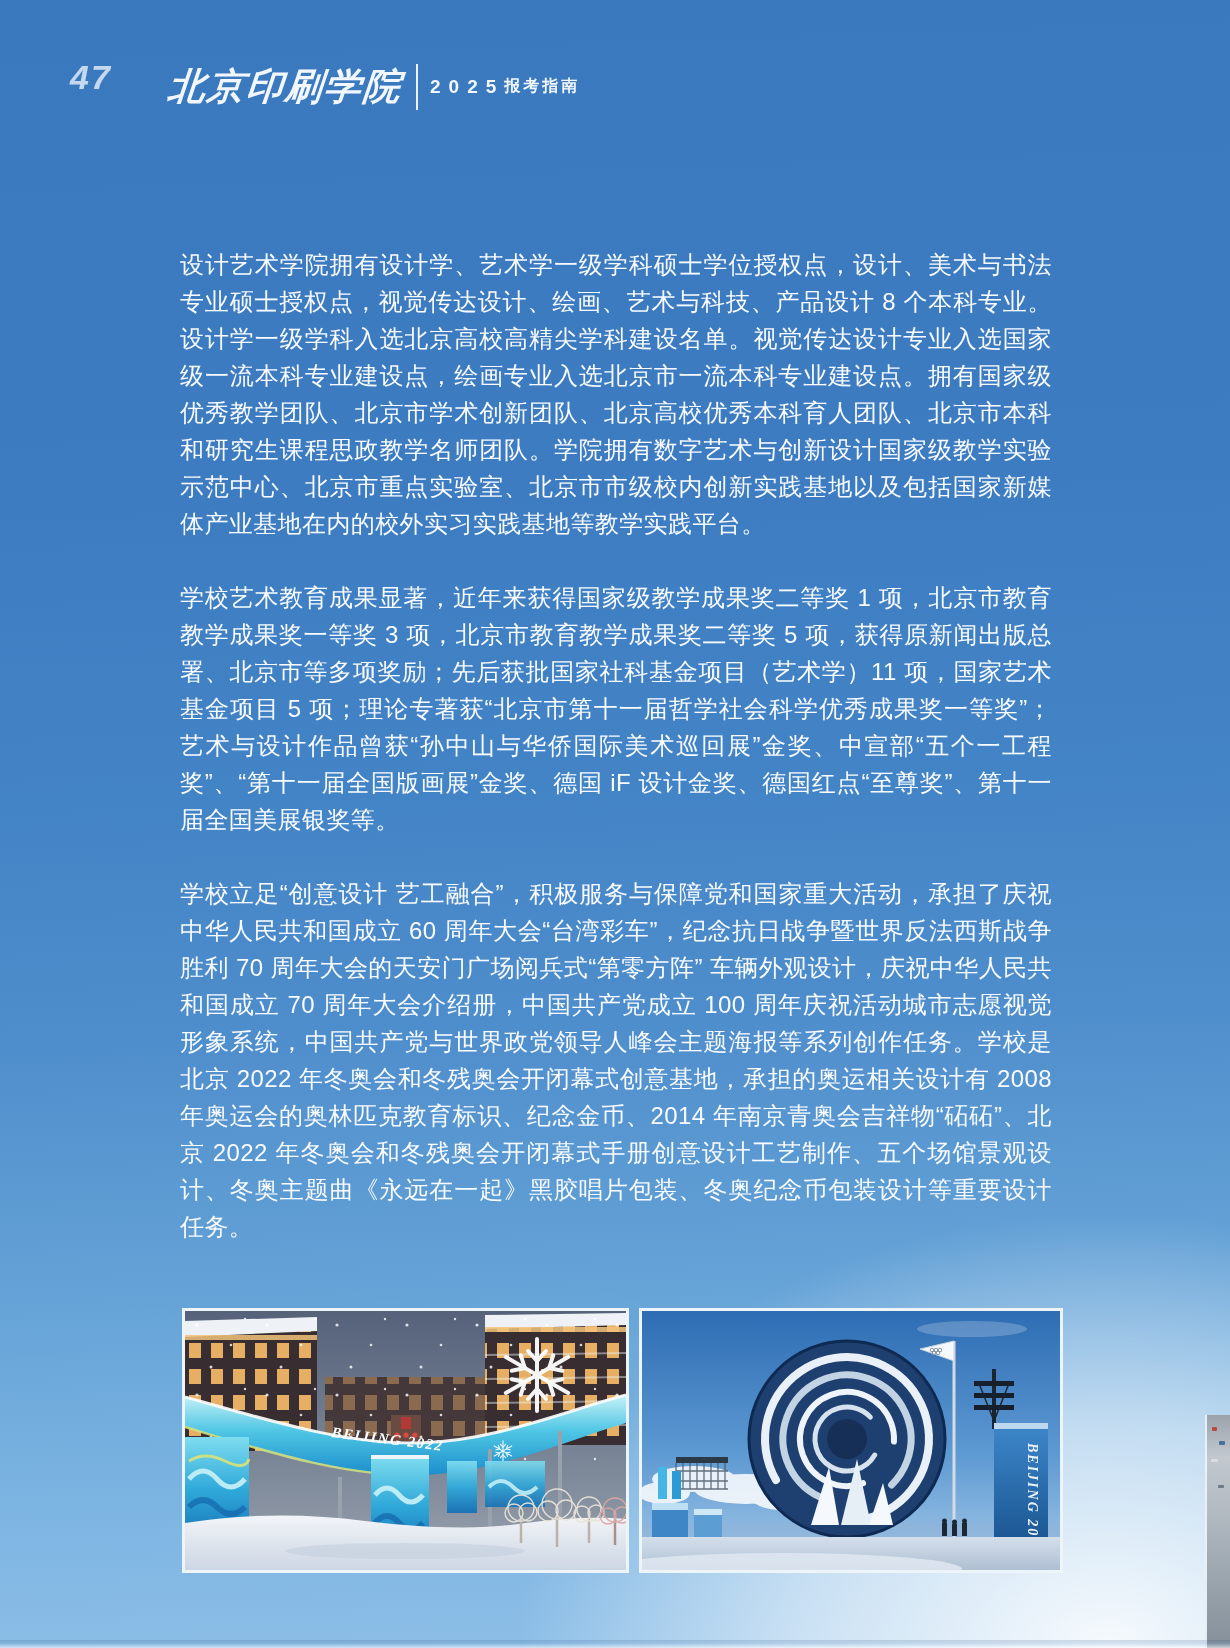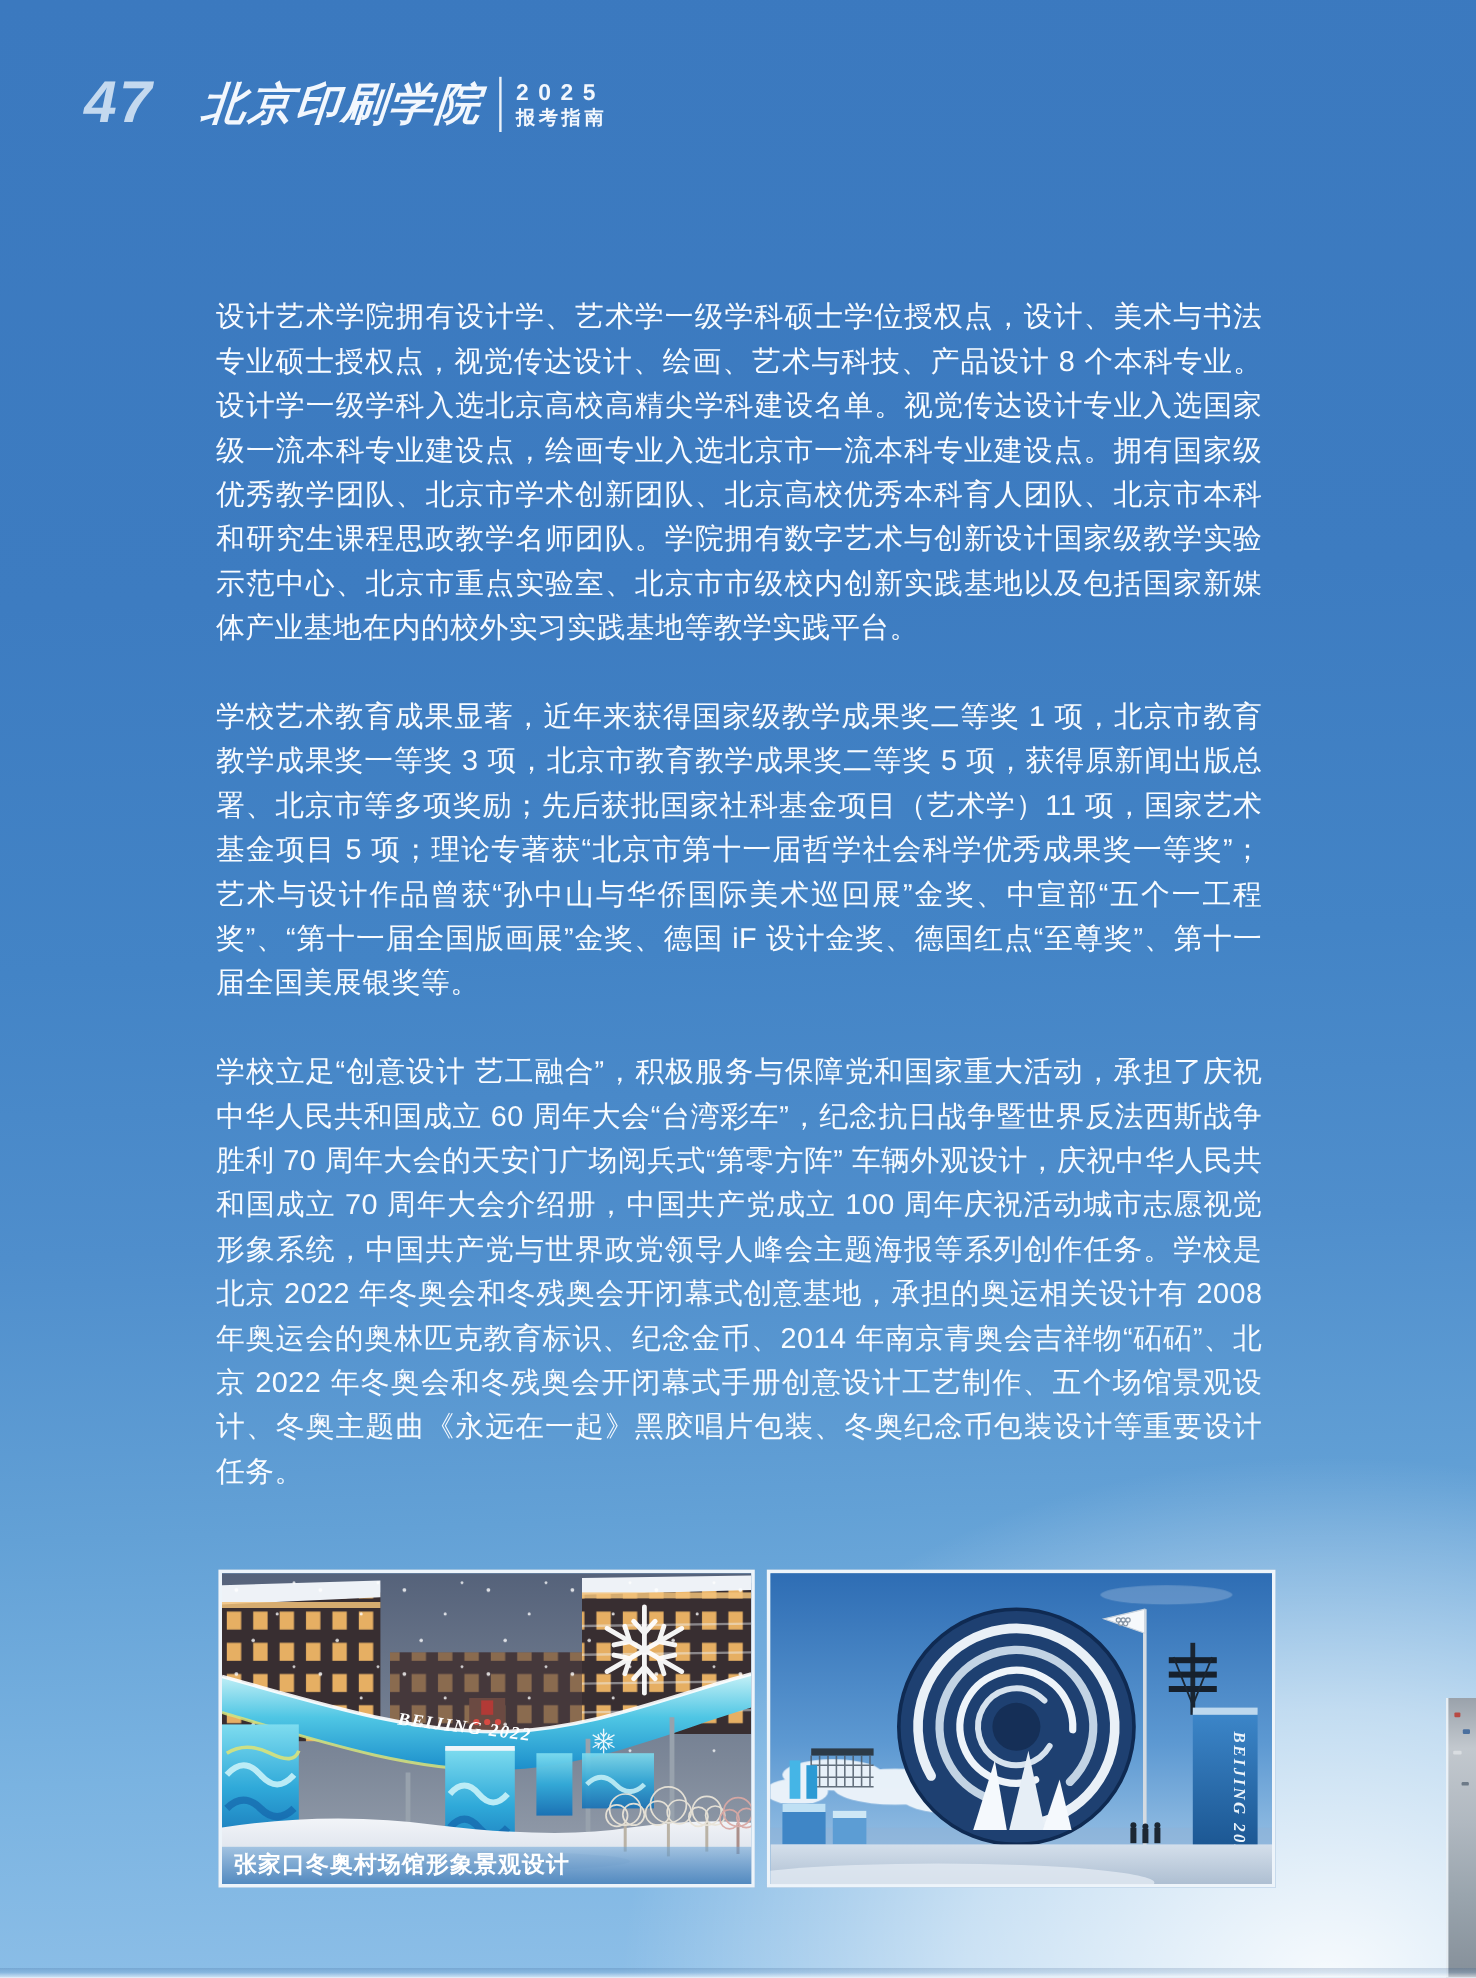--- a/index.html
+++ b/index.html
@@ -8,31 +8,31 @@
     width: 1230px;
     height: 1648px;
     overflow: hidden;
     font-family: "Liberation Sans", "DejaVu Sans", sans-serif;
     background:
       radial-gradient(ellipse 950px 700px at 90% 100%, rgba(255,255,255,0.92) 0%, rgba(255,255,255,0.55) 32%, rgba(255,255,255,0) 62%),
       linear-gradient(178deg, #3b79bf 0%, #3d7cc1 30%, #4384c6 48%, #4f8ecc 62%, #63a1d6 76%, #7ab3e1 88%, #8fc0e8 100%);
   }
   .page-number {
     position: absolute; left: 70px; top: 58px;
-    font-size: 49px; font-style: italic; font-weight: 700;
+    font-size: 34px; font-style: italic; font-weight: 700;
     color: #d3e4f5; opacity: 0.9; letter-spacing: 2px;
   }
   .logo { position: absolute; left: 168px; top: 62px; display: flex; align-items: center; }
   .logo-name {
     display: inline-block; font-family: "DejaVu Serif", "Liberation Serif", serif;
     font-size: 37px; font-style: italic; font-weight: 700; color: #f2f7fd;
     transform: skewX(-5deg); letter-spacing: 2px; white-space: nowrap;
   }
   .logo-divider { display: inline-block; width: 2px; height: 46px; background: rgba(255,255,255,0.9); margin: 0 12px 0 14px; }
-  .logo-right { display: inline-flex; flex-direction: column; justify-content: center; }
+  .logo-right { display: inline-flex; justify-content: center; }
   .logo-year { font-size: 19px; font-weight: 700; color: #f2f7fd; letter-spacing: 8px; line-height: 22px; }
   .logo-sub { font-size: 16px; font-weight: 700; color: #f2f7fd; letter-spacing: 3px; line-height: 19px; text-align: right; }
   .title {
     position: absolute; left: 178px; top: 148px; margin: 0;
     font-size: 58px; font-weight: 800; color: #ffffff; letter-spacing: 4px;
   }
   .body-text {
     position: absolute; left: 180px; top: 246px; width: 872px;
     color: #f8fbff; font-size: 24px; line-height: 37px;
     text-align: justify; letter-spacing: 0.4px;
@@ -223,21 +223,20 @@
               <circle cx="411" cy="202" r="8"></circle>
           </g>
           <g stroke="#d8a8a4" fill="none" stroke-width="1.4" opacity="0.95">
             <line x1="430" y1="234" x2="430" y2="208" stroke="#a88b85" stroke-width="2.5"></line>
             <circle cx="430" cy="199" r="12"></circle>
               <circle cx="423" cy="205" r="8"></circle>
               <circle cx="437" cy="204" r="8"></circle>
           </g>
         </g>
       </svg>
-      <figcaption class="caption">张家口冬奥村场馆形象景观设计</figcaption>
     </figure>
 
     <figure class="photo">
       <svg width="418" height="259" viewBox="0 0 418 259">
         <defs>
           <linearGradient id="skyR" x1="0" y1="0" x2="0" y2="1">
             <stop offset="0" stop-color="#2e6db4"></stop>
               <stop offset="0.55" stop-color="#5d99d2"></stop>
               <stop offset="1" stop-color="#a7cbe9"></stop>
           </linearGradient>

